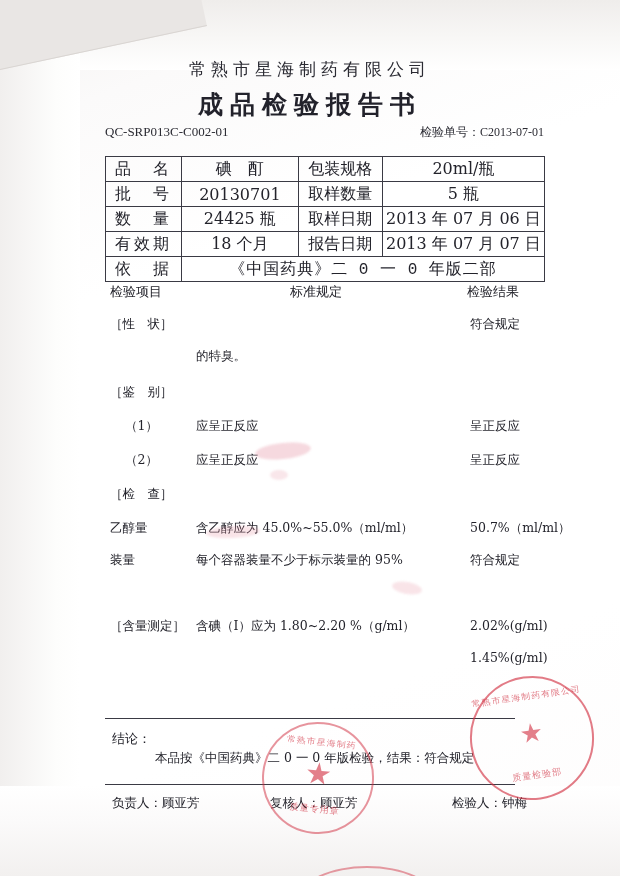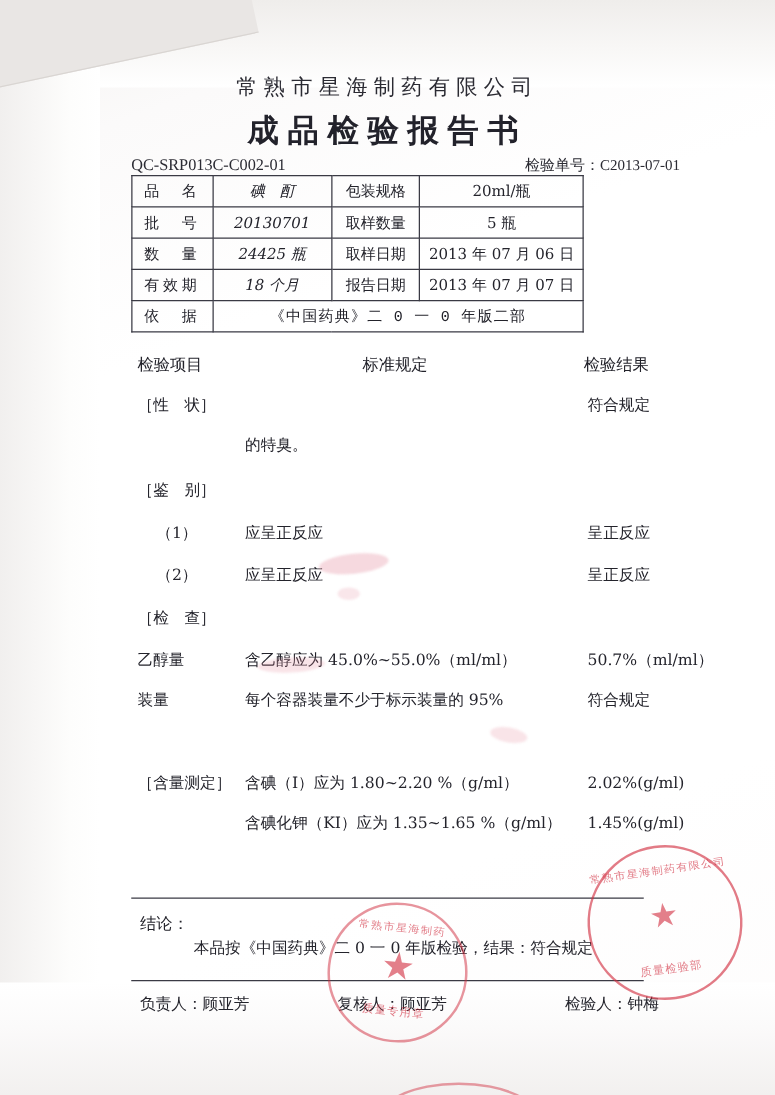--- a/index.html
+++ b/index.html
@@ -90,36 +90,36 @@
   .report-no {
     position: absolute;
     left: 420px; top: 106px;
     font-family: "Liberation Serif", "DejaVu Serif", serif;
     font-size: 12px;
     color: #2b2b33;
   }
 
   table.info {
     position: absolute;
-    left: 105px; top: 122px;
-    width: 362px;
+    left: 105px; top: 138px;
+    width: 440px;
     border-collapse: collapse;
     font-family: "DejaVu Serif", "Liberation Serif", serif;
-    font-size: 12px;
+    font-size: 16px;
     color: #23232b;
   }
   table.info td {
     border: 1px solid #3a3a44;
     height: 22px;
     text-align: center;
     padding: 1px 2px;
     white-space: nowrap;
   }
   td.lbl { width: 70px; letter-spacing: 3px; }
-  td.val1 { width: 110px; font-style: italic; }
+  td.val1 { width: 110px; }
   td.lbl2 { width: 78px; }
   td.val2 { width: 132px; }
   td.full { text-align: left; padding-left: 20px; letter-spacing: 1px; font-family: Liberation Mono, monospace;}
 
   .sec-header {
     position: absolute;
     font-family: "DejaVu Serif", "Liberation Serif", serif;
     font-size: 13px;
     color: #23232b;
   }
@@ -321,21 +321,20 @@
     <div class="row r-std" style="top:502px">含乙醇应为 45.0%~55.0%（ml/ml）</div>
     <div class="row r-res" style="top:502px">50.7%（ml/ml）</div>
 
     <div class="row r-item" style="top:534px">装量</div>
     <div class="row r-std" style="top:534px">每个容器装量不少于标示装量的 95%</div>
     <div class="row r-res" style="top:534px">符合规定</div>
 
     <div class="row r-item" style="top:600px">［含量测定］</div>
     <div class="row r-std" style="top:600px">含碘（I）应为 1.80~2.20 %（g/ml）</div>
     <div class="row r-res" style="top:600px">2.02%(g/ml)</div>
-    <div class="row r-std" style="top:632px">含碘化钾（KI）应为 1.35~1.65 %（g/ml）</div>
     <div class="row r-res" style="top:632px">1.45%(g/ml)</div>
 
     <div class="hr-top"></div>
     <div class="concl-label">结论：</div>
     <div class="concl-text">本品按《中国药典》二 0 一 0 年版检验，结果：符合规定</div>
     <div class="hr-bottom"></div>
 
     <div class="sign sign-a">负责人：顾亚芳</div>
     <div class="sign sign-b">复核人：顾亚芳</div>
     <div class="sign sign-c">检验人：钟梅</div>

